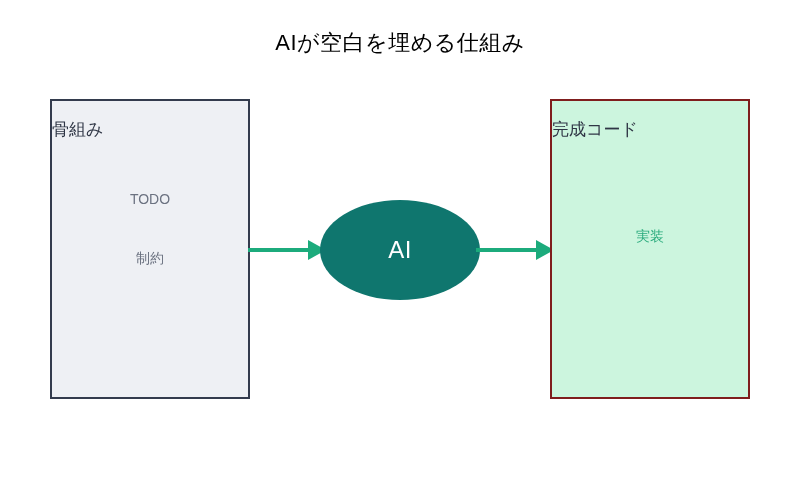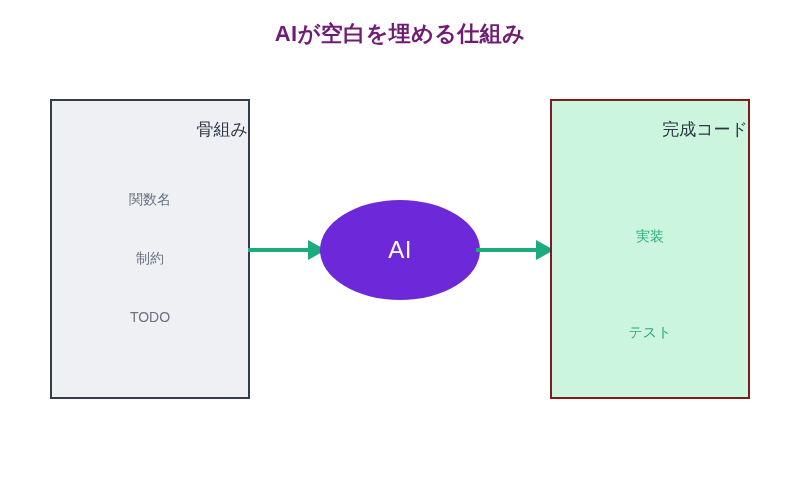--- a/index.html
+++ b/index.html
@@ -16,26 +16,26 @@
   #canvas {
     position: relative;
     width: 800px;
     height: 500px;
   }
 
   
   #diagram-title {
     position: absolute;
     left: 0;
-    top: 19px;
+    top: 28px;
     width: 800px;
     text-align: center;
     font-size: 22px;
-    font-weight: 700;
-    color: #701a75;
+    font-weight: 400;
+    color: #000000;
     letter-spacing: 0.5px;
     line-height: 30px;
     white-space: nowrap;
   }
 
   
   .node-box {
     position: absolute;
     box-sizing: border-box;
     top: 99px;
@@ -50,21 +50,21 @@
   #output-box {
     left: 550px;
     background: #ccf5de;
     border: 2px solid #7f1d1d;
   }
   .box-title {
     position: absolute;
     left: 0;
     top: 17px;
     width: 100%;
-    text-align: right;
+    text-align: left;
     font-size: 17px;
     font-weight: 400;
     color: #2f3645;
     line-height: 24px;
     white-space: nowrap;
   }
   .box-items {
     position: absolute;
     left: 0;
     top: 88px;
@@ -84,21 +84,21 @@
   #output-box  .box-item { color: #2aab7d; margin-top: 37px; }
 
   
   #ai-ellipse {
     position: absolute;
     left: 320px;
     top: 200px;
     width: 160px;
     height: 100px;
     border-radius: 50%;
-    background: #6d28d9;
+    background: #0f766e;
   }
   #ai-ellipse-label {
     position: absolute;
     left: 0;
     top: 0;
     width: 160px;
     height: 100px;
     display: flex;
     align-items: center;
     justify-content: center;
@@ -120,23 +120,22 @@
 </head>
 <body>
 
 <div id="canvas">
 
   <div id="diagram-title">AIが空白を埋める仕組み</div>
 
   <div id="skeleton-box" class="node-box">
     <div class="box-title">骨組み</div>
     <div class="box-items">
-      <span class="box-item">関数名</span>
+      <span class="box-item">TODO</span>
       <span class="box-item">制約</span>
-      <span class="box-item">TODO</span>
     </div>
   </div>
 
   <svg id="arrow-left" class="arrow-svg" viewBox="0 0 78 28">
     <line x1="0" y1="14" x2="64" y2="14" stroke="#1cab7c" stroke-width="4"></line>
     <polygon points="60,4 78,14 60,24" fill="#1cab7c"></polygon>
   </svg>
 
   <div id="ai-ellipse">
     <div id="ai-ellipse-label">AI</div>
@@ -144,17 +143,16 @@
 
   <svg id="arrow-right" class="arrow-svg" viewBox="0 0 78 28">
     <line x1="0" y1="14" x2="64" y2="14" stroke="#1cab7c" stroke-width="4"></line>
     <polygon points="60,4 78,14 60,24" fill="#1cab7c"></polygon>
   </svg>
 
   <div id="output-box" class="node-box">
     <div class="box-title">完成コード</div>
     <div class="box-items">
       <span class="box-item">実装</span>
-      <span class="box-item">テスト</span>
     </div>
   </div>
 
 </div>
 
 </body></html>

